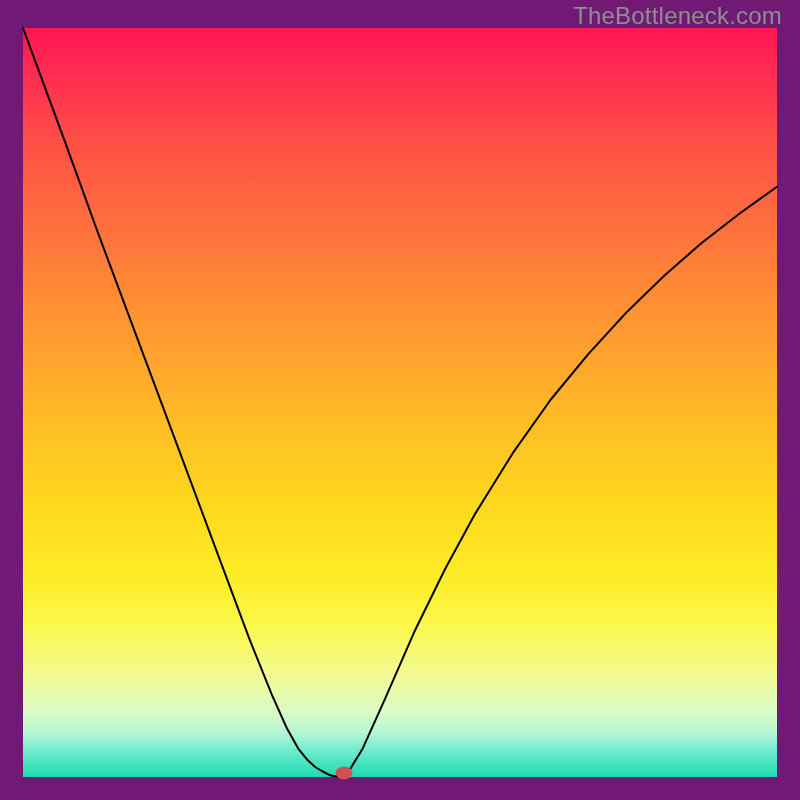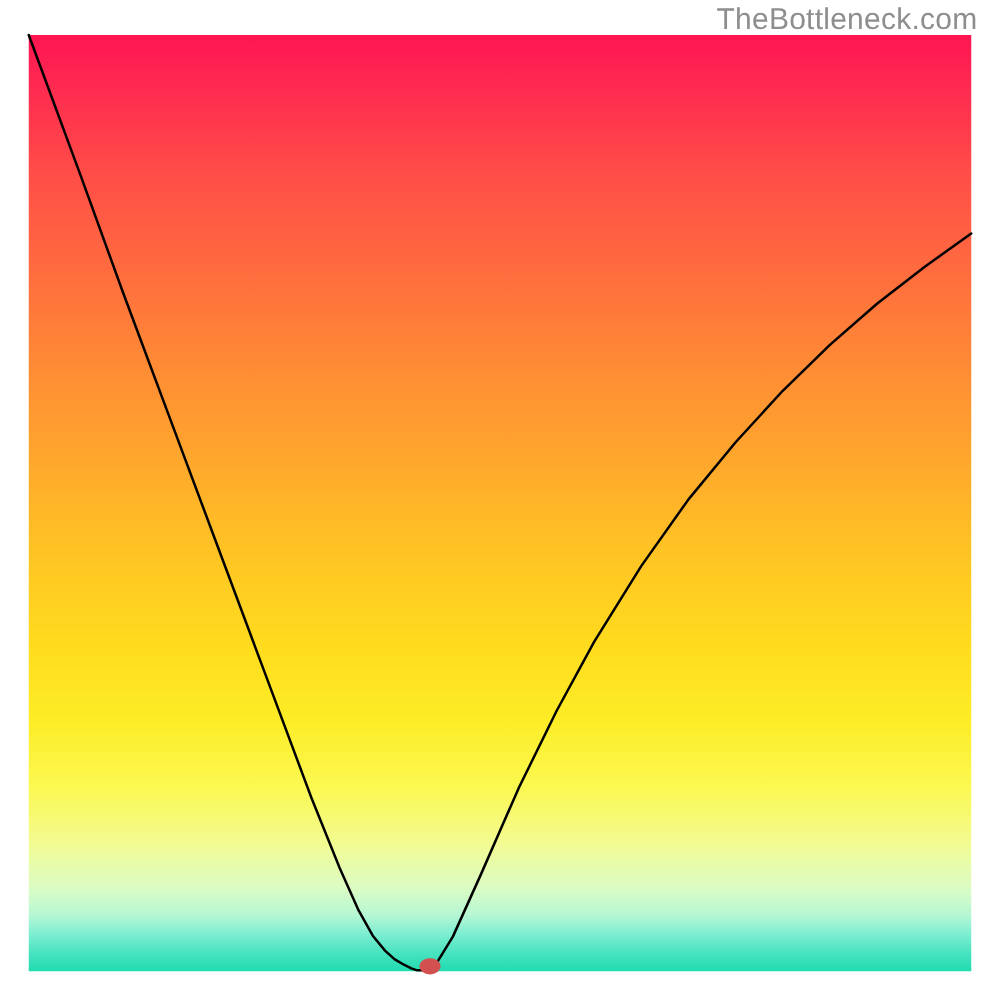--- a/index.html
+++ b/index.html
@@ -9,21 +9,21 @@
     height: 800px;
     background: #000;
     overflow: hidden;
   }
   .frame {
     position: absolute;
     left: 0;
     top: 0;
     width: 800px;
     height: 800px;
-    background: #ffffff;
+    background: #701a75;
   }
   .watermark {
     position: absolute;
     top: 2px;
     right: 18px;
     font-family: "Helvetica Neue", Arial, sans-serif;
     font-size: 24px;
     font-weight: 400;
     color: #8e8e8e;
     letter-spacing: 0.2px;

